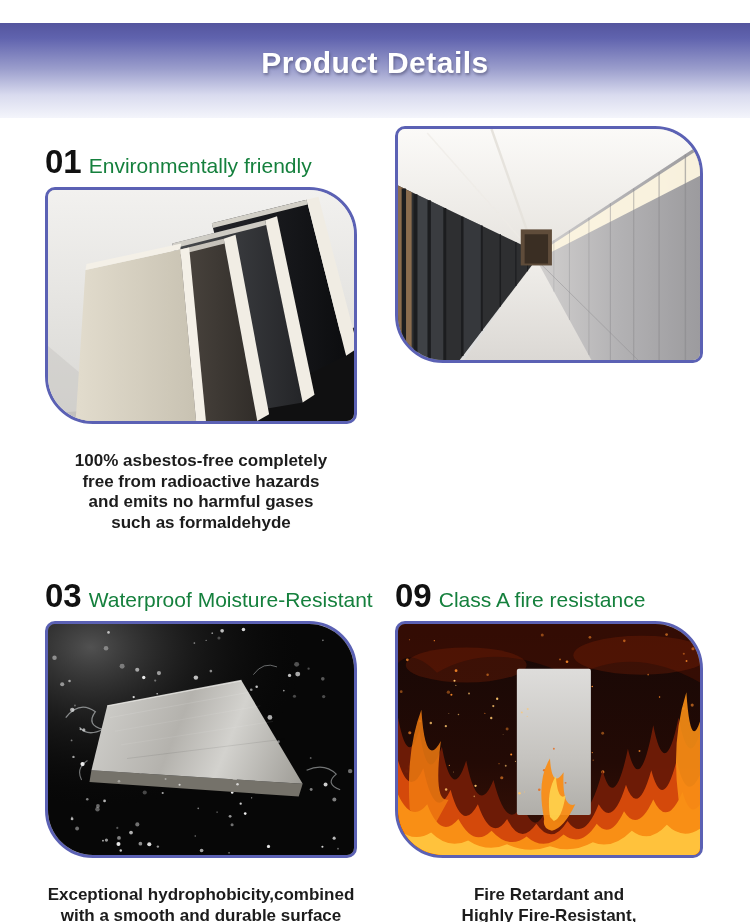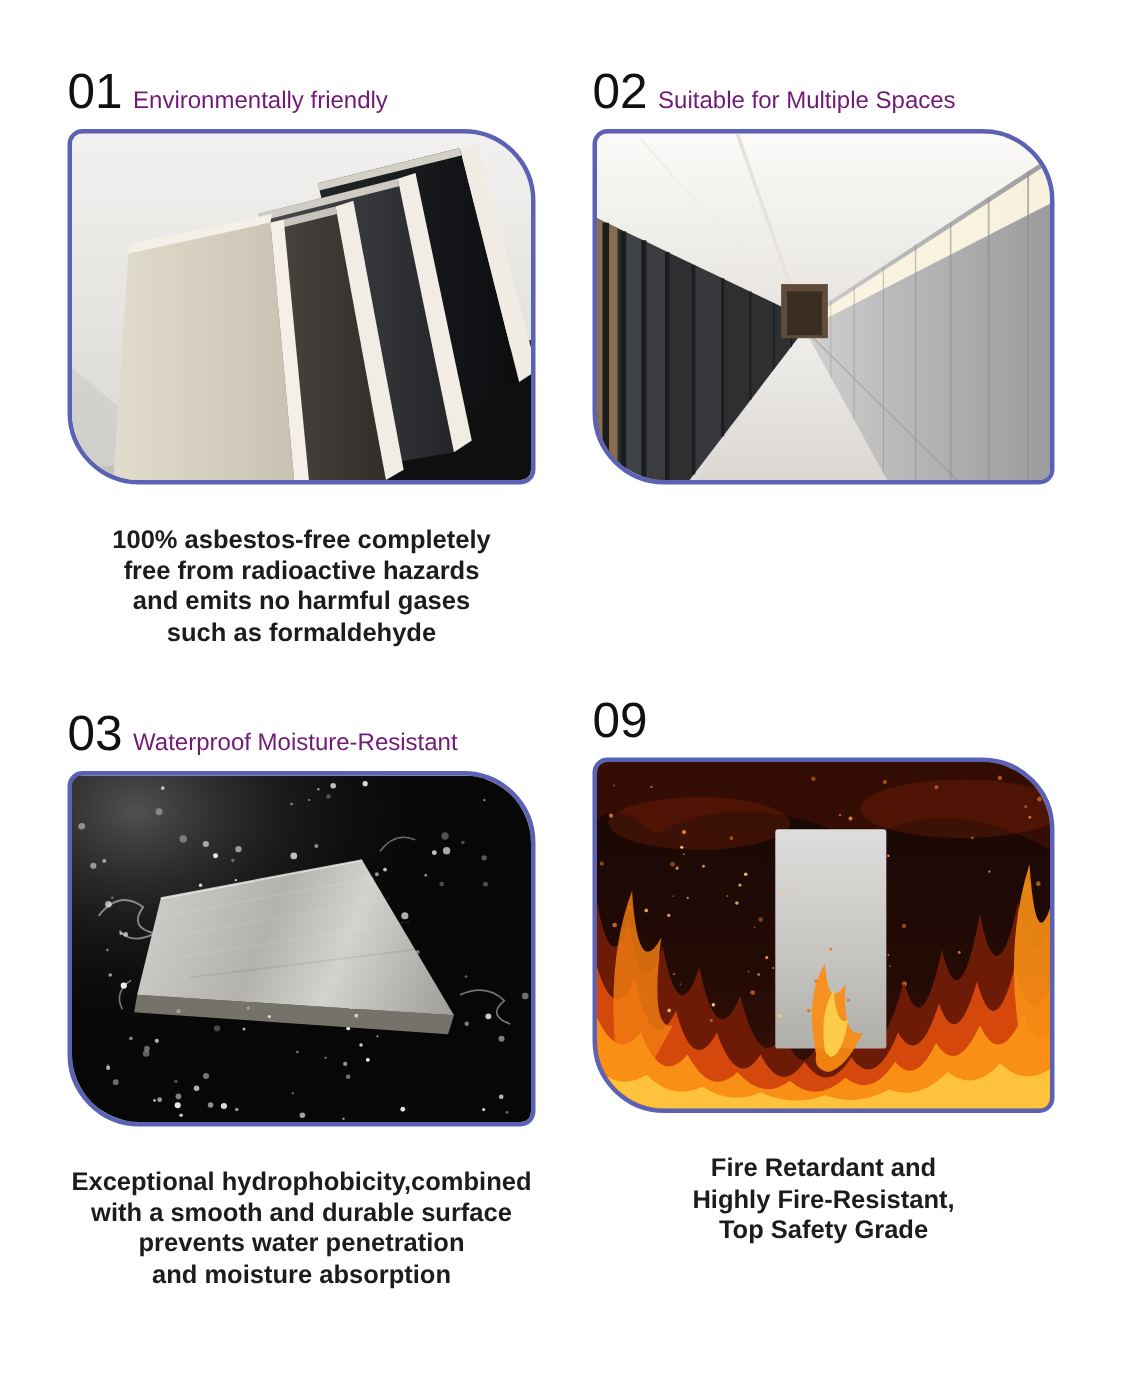--- a/index.html
+++ b/index.html
@@ -9,37 +9,40 @@
   .top-strip{height:23px;background:#fff;}
   .header{height:95px;display:flex;align-items:center;justify-content:center;
     background:linear-gradient(180deg,#54559e 0%,#6063ae 16%,#9a9dcc 48%,#d9dbef 76%,#f4f5fb 100%);}
   .header h1{margin:0 0 16px 0;font-size:30px;font-weight:700;color:#ffffff;letter-spacing:.5px;
     text-shadow:1px 2px 3px rgba(40,40,70,.45);}
 
   .content{padding:8px 47px 0 45px;}
   .grid{display:grid;grid-template-columns:312px 308px;column-gap:38px;}
 
   .sec-head{display:flex;align-items:baseline;margin:4px 0 9px 0;white-space:nowrap;}
-  .sec-num{font-size:33px;font-weight:400;color:#111;line-height:1;}
-  .sec-title{font-size:16px;font-weight:400;color:#701a75;margin-left:7px;margin-top:24px;}
+  .sec-num{font-size:33px;font-weight:700;color:#111;line-height:1;}
+  .sec-title{font-size:21px;font-weight:400;color:#15803d;margin-left:7px;margin-top:24px;}
 
   figure.photo{margin:0;height:237px;box-sizing:border-box;border:3px solid #5b61b4;
     border-radius:10px 48px 10px 48px;overflow:hidden;background:#ddd;}
   figure.photo svg{display:block;width:100%;height:100%;}
 
   .caption{margin:27px -16px 0 -16px;text-align:center;font-size:17px;font-weight:700;
     color:#1c1c1c;line-height:1.22;white-space:pre-line;}
   .row2 .sec-head{margin-top:30px;}
 </style>
 </head>
 <body>
 
 <div class="page">
   <div class="top-strip"></div>
 
+  <div class="header">
+    <h1>Product Details</h1>
+  </div>
 
   <div class="content">
     <div class="grid">
 
       <div class="col row1">
         <div class="sec-head">
           <span class="sec-num">01</span>
           <span class="sec-title">Environmentally friendly</span>
         </div>
         <figure class="photo">
@@ -89,24 +92,20 @@
             <polygon points="134,61 143,59 160,237 150,237" fill="#f4f0e7"></polygon>
           </svg>
         </figure>
         <div class="caption">100% asbestos-free completely
 free from radioactive hazards
 and emits no harmful gases
 such as formaldehyde</div>
       </div>
 
       <div class="col row1">
-        <div class="sec-head">
-          <span class="sec-num">02</span>
-          <span class="sec-title">Suitable for Multiple Spaces</span>
-        </div>
         <figure class="photo">
           <svg viewBox="0 0 310 237" preserveAspectRatio="none">
             <defs>
               <linearGradient id="c-ceil" x1="0" y1="0" x2="0" y2="1">
                 <stop offset="0" stop-color="#fbfaf8"></stop>
                   <stop offset="1" stop-color="#e7e4df"></stop>
               </linearGradient>
               <linearGradient id="c-rw" x1="142" y1="0" x2="310" y2="0" gradientUnits="userSpaceOnUse">
                 <stop offset="0" stop-color="#d2d0cf"></stop>
                   <stop offset=".5" stop-color="#b3b2b4"></stop>
@@ -300,20 +299,21 @@
         </figure>
         <div class="caption">Exceptional hydrophobicity,combined
 with a smooth and durable surface
 prevents water penetration
 and moisture absorption</div>
       </div>
 
       <div class="col row2">
         <div class="sec-head">
           <span class="sec-num">09</span>
+          <span class="sec-title">Class A fire resistance</span>
         </div>
         <figure class="photo">
           <svg viewBox="0 0 310 237" preserveAspectRatio="none">
             <defs>
               <linearGradient id="f-bg" x1="0" y1="0" x2="0" y2="1">
                 <stop offset="0" stop-color="#170806"></stop>
                   <stop offset=".6" stop-color="#230a05"></stop>
                   <stop offset="1" stop-color="#3a1206"></stop>
               </linearGradient>
               <linearGradient id="f-panel" x1="0" y1="0" x2="0" y2="1">

